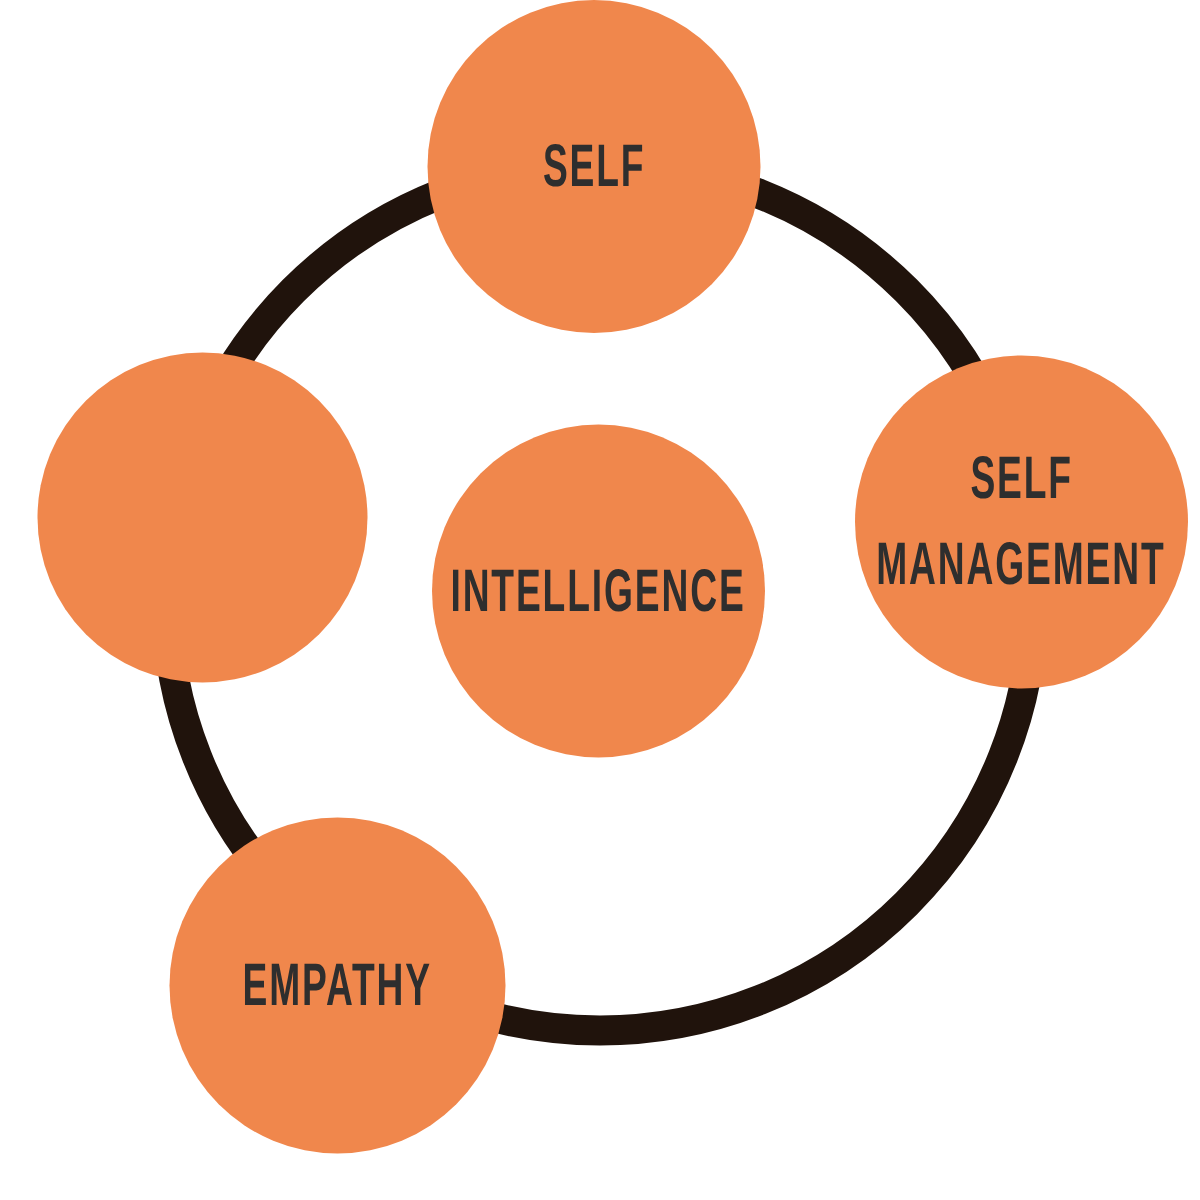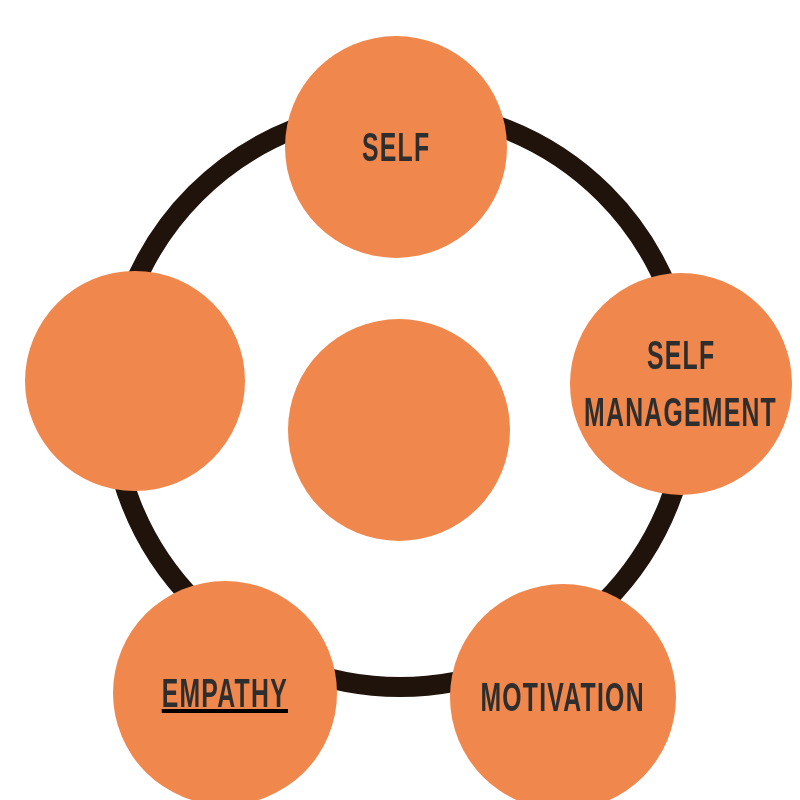--- a/index.html
+++ b/index.html
@@ -26,21 +26,20 @@
     border-radius: 50%;
   }
   .node {
     position: absolute;
     border-radius: 50%;
     background: #f0874c;
     display: flex;
     flex-direction: column;
     align-items: center;
     justify-content: center;
-    margin-top: 36px;
   }
   .node .line {
     height: 57px;
     display: flex;
     align-items: center;
     justify-content: center;
     white-space: nowrap;
   }
   .node .line span {
     display: inline-block;
@@ -49,21 +48,21 @@
     font-weight: bold;
     font-size: 40px;
     letter-spacing: 2px;
     color: #2e2e2e;
   }
   
   .node-center        { left: 288px; top: 283px; width: 222px; height: 222px; }
   .node-self-awareness{ left: 285px; top: 0px;   width: 222px; height: 222px; }
   .node-self-management{ left: 570px; top: 237px; width: 222px; height: 222px; }
   .node-motivation    { left: 450px; top: 548px; width: 226px; height: 226px; }
-  .node-empathy       { left: 113px; top: 545px; width: 224px; height: 224px; text-decoration: underline; }
+  .node-empathy       { left: 113px; top: 545px; width: 224px; height: 224px; }
   .node-social-skills { left: 25px;  top: 235px; width: 220px; height: 220px; }
 </style>
 </head>
 <body>
 
 <div class="canvas">
 
   <div class="ring"></div>
 
   <div class="node node-self-awareness">
@@ -74,31 +73,29 @@
 
   <div class="node node-self-management">
     <div class="line">
       <span>SELF</span>
     </div>
     <div class="line">
       <span>MANAGEMENT</span>
     </div>
   </div>
 
-  <div class="node node-motivation">
-    <div class="line">
-      <span>MOTIVATION</span>
-    </div>
-  </div>
 
   <div class="node node-empathy">
     <div class="line">
       <span>EMPATHY</span>
     </div>
   </div>
 
   <div class="node node-social-skills">
   </div>
 
   <div class="node node-center">
+    <div class="line">
+      <span>INTELLIGENCE</span>
+    </div>
   </div>
 
 </div>
 
 </body></html>

